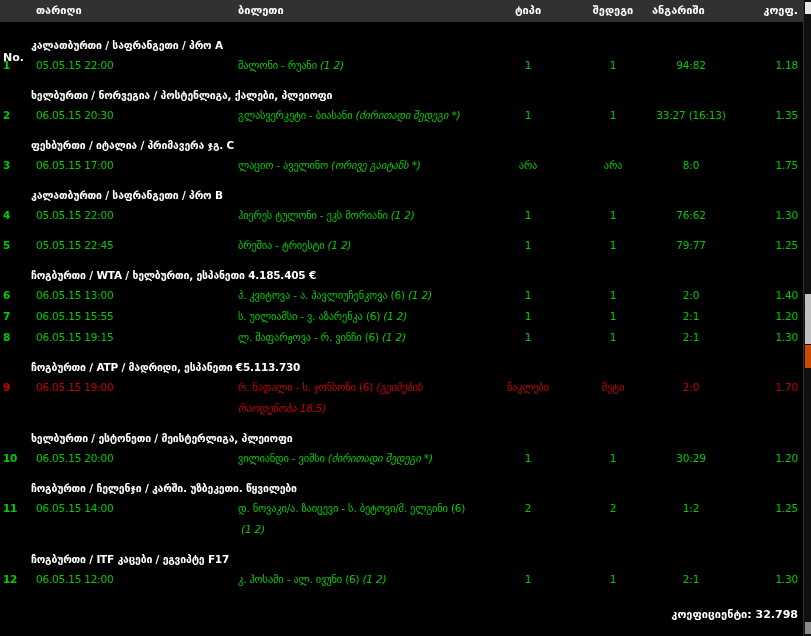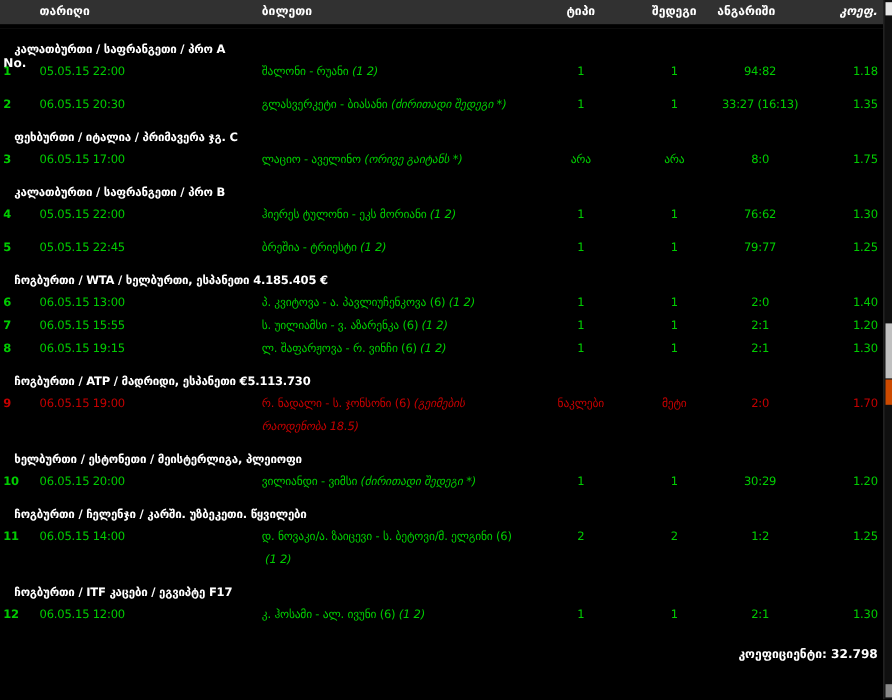--- a/index.html
+++ b/index.html
@@ -21,29 +21,29 @@
     font-weight: bold;
     height: 22px;
     line-height: 22px;
     border-bottom: 4px solid #000;
     width: 803px;
   }
   .h-no   { padding-left: 3px; margin-top: 47px; }
   .h-ticket { padding-left: 2px; }
   .h-type, .h-result { text-align: center; }
   .h-score { text-align: left; padding-right: 14px; }
-  .h-coef  { text-align: right; padding-right: 5px; font-style: italic; }
+  .h-coef  { text-align: right; padding-right: 5px; }
 
   .group { margin-top: 9px; }
   .category-row {
     color: #fff;
     font-weight: bold;
     font-size: 10.5px;
     line-height: 20px;
-    padding-left: 13px;
+    padding-left: 31px;
     letter-spacing: -0.2px;
   }
   .data-row {
     display: grid;
     grid-template-columns: 36px 200px 246px 92px 78px 92px 59px;
     font-size: 10.5px;
     line-height: 21px;
     letter-spacing: -0.2px;
   }
   .won  { color: #00cc00; }
@@ -113,20 +113,21 @@
           <span class="cell-no">1</span>
           <span class="cell-date">05.05.15 22:00</span>
           <span class="cell-ticket"><span>შალონი - რუანი</span><i>(1 2)</i></span>
           <span class="cell-type">1</span>
           <span class="cell-result">1</span>
           <span class="cell-score">94:82</span>
           <span class="cell-coef">1.18</span>
         </div>
       </div>
       <div class="group">
+        <div class="category-row">ხელბურთი / ნორვეგია / პოსტენლიგა, ქალები, პლეიოფი</div>
         <div class="data-row won">
           <span class="cell-no">2</span>
           <span class="cell-date">06.05.15 20:30</span>
           <span class="cell-ticket"><span>გლასვერკეტი - ბიასანი</span><i>(ძირითადი შედეგი *)</i></span>
           <span class="cell-type">1</span>
           <span class="cell-result">1</span>
           <span class="cell-score">33:27 (16:13)</span>
           <span class="cell-coef">1.35</span>
         </div>
       </div>

